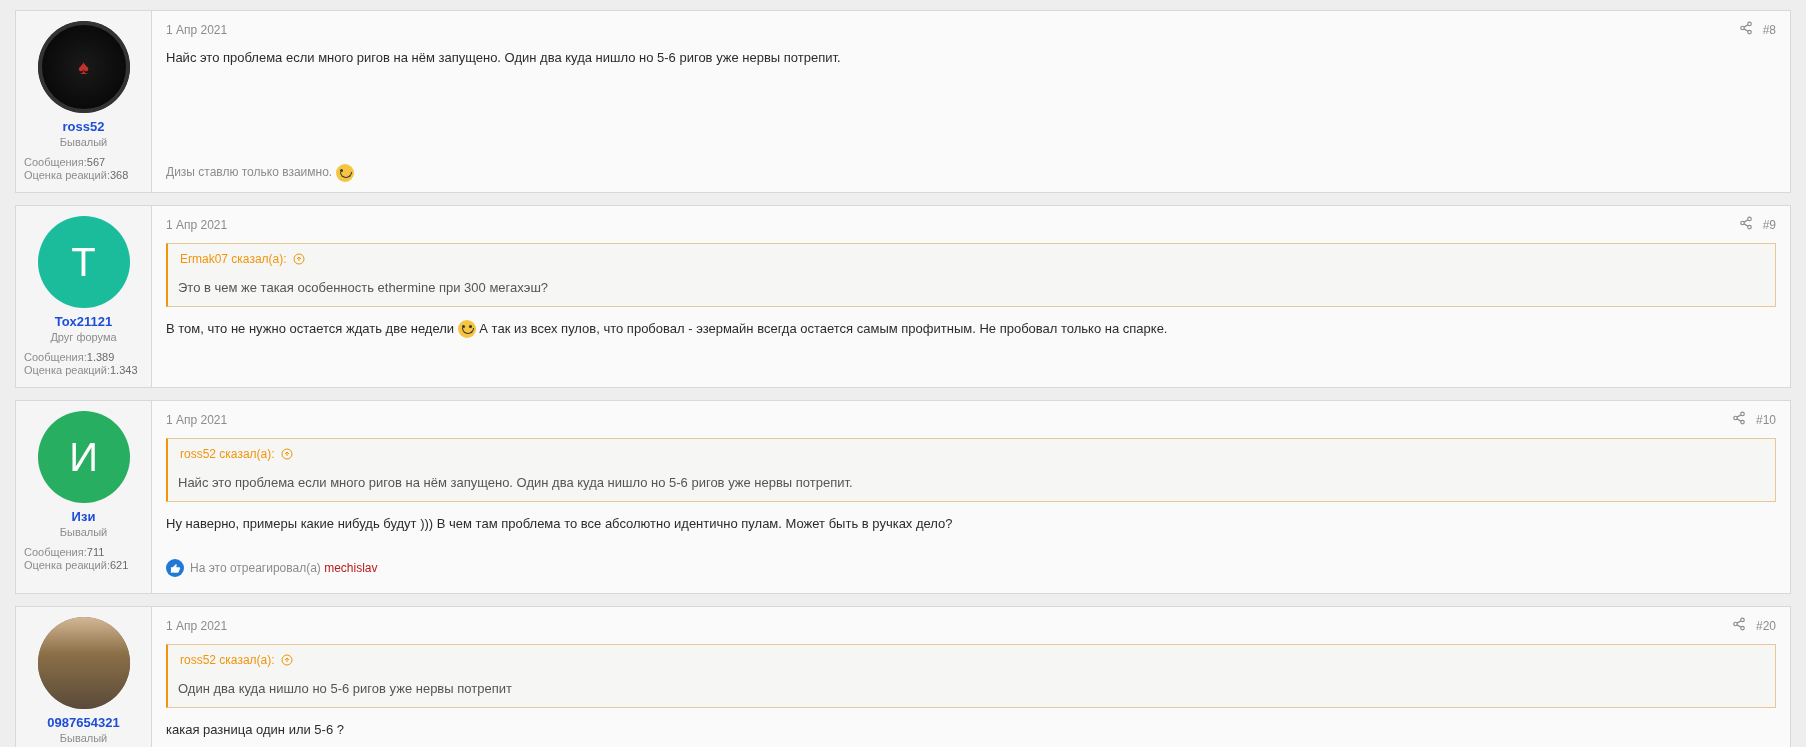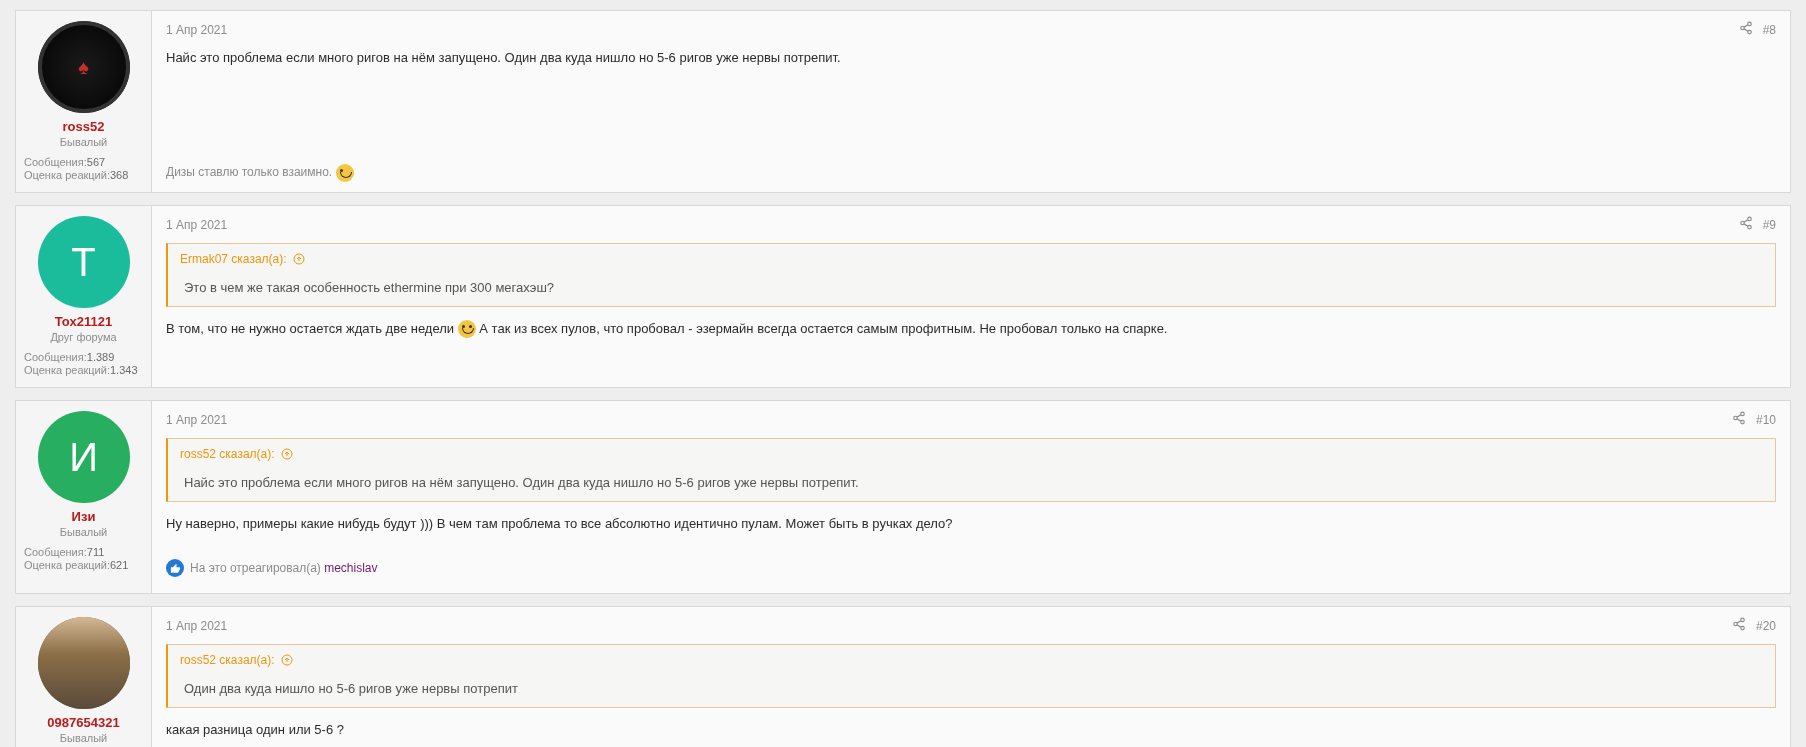--- a/index.html
+++ b/index.html
@@ -4,21 +4,21 @@
 <style>
 *{box-sizing:border-box;margin:0;padding:0}
 body{background:#eee;font-family:'Segoe UI',Arial,sans-serif;font-size:13px;color:#2c2c2c;padding:10px 15px}
 .post{background:#fafafa;border:1px solid #d8d8d8;margin-bottom:12px;display:flex}
 .user-col{width:136px;border-right:1px solid #d8d8d8;background:#f5f5f5;padding:10px 8px;text-align:center;font-size:12px}
 .avatar{width:92px;height:92px;border-radius:50%;margin:0 auto 6px;display:flex;align-items:center;justify-content:center;font-size:40px;font-weight:400;color:#fff;background:#333;overflow:hidden}
 .avatar.teal{background:#1abc9c}
 .avatar.green{background:#27ae60}
 .avatar.dark{background:#2c2c2c;position:relative}
 .avatar.photo{background:linear-gradient(135deg,#8b7355 0%,#5a4a3a 100%)}
-.username{color:#b91c1c;font-weight:bold;font-size:13px;margin-bottom:2px;cursor:pointer}
+.username{color:#1d4ed8;font-weight:bold;font-size:13px;margin-bottom:2px;cursor:pointer}
 .usertitle{color:#8c8c8c;font-size:11px;margin-bottom:8px}
 .user-stats{text-align:left;font-size:11px;color:#8c8c8c}
 .user-stats dl{display:flex;margin-bottom:1px}
 .user-stats dt{color:#8c8c8c}
 .user-stats dd{color:#6a6a6a}
 .post-body{flex:1;padding:10px 14px;display:flex;flex-direction:column}
 .post-header{display:flex;justify-content:space-between;align-items:center;margin-bottom:10px;font-size:12px}
 .post-date{color:#8c8c8c;cursor:pointer}
 .post-meta{display:flex;align-items:center;gap:10px;color:#8c8c8c}
 .post-meta a{color:#8c8c8c;text-decoration:none;cursor:pointer}
@@ -26,26 +26,26 @@
 .content{line-height:1.5;flex:1}
 .content p{margin-bottom:10px}
 .sig{color:#8c8c8c;font-size:12px;margin-top:8px}
 .emoji{display:inline-block;width:18px;height:18px;vertical-align:middle;border-radius:50%;background:#f5c542;position:relative}
 .emoji::before{content:'';position:absolute;left:4px;top:5px;width:3px;height:3px;background:#333;border-radius:50%;box-shadow:7px 0 #333}
 .emoji::after{content:'';position:absolute;left:4px;bottom:4px;width:10px;height:5px;border:1.5px solid #333;border-top:none;border-radius:0 0 10px 10px}
 .emoji.wink::before{box-shadow:none}
 .quote{background:#f6f6f4;border:1px solid #e8c896;border-left:2px solid #f0950c;margin-bottom:12px}
 .quote-title{color:#f0950c;font-size:12px;padding:6px 12px;cursor:pointer;display:flex;align-items:center;gap:6px}
 .quote-title svg{width:12px;height:12px}
-.quote-body{padding:4px 16px 8px;font-size:13px;color:#555}
+.quote-body{padding:4px 10px 8px;font-size:13px;color:#555}
 .reactions{margin-top:10px;padding:6px 0;display:flex;align-items:center;gap:6px;font-size:12px}
 .react-icon{width:18px;height:18px;border-radius:50%;background:#2079d4;display:inline-flex;align-items:center;justify-content:center}
 .react-icon svg{width:11px;height:11px;fill:#fff}
 .react-text{color:#8c8c8c;cursor:pointer}
-.react-text .name{color:#701a75}
+.react-text .name{color:#b91c1c}
 .poker-chip{width:100%;height:100%;border-radius:50%;background:radial-gradient(circle,#1a1a1a 0%,#0a0a0a 70%);border:4px solid #333;position:relative}
 .poker-chip::after{content:'♠';position:absolute;top:50%;left:50%;transform:translate(-50%,-50%);color:#c4302b;font-size:20px}
 .hat-avatar{width:100%;height:100%;background:linear-gradient(180deg,#d4b896 0%,#8b6f47 40%,#5a4a3a 100%);position:relative}
 </style>
 </head>
 <body>
 
 <article class="post">
   <aside class="user-col">
     <div class="avatar dark">

